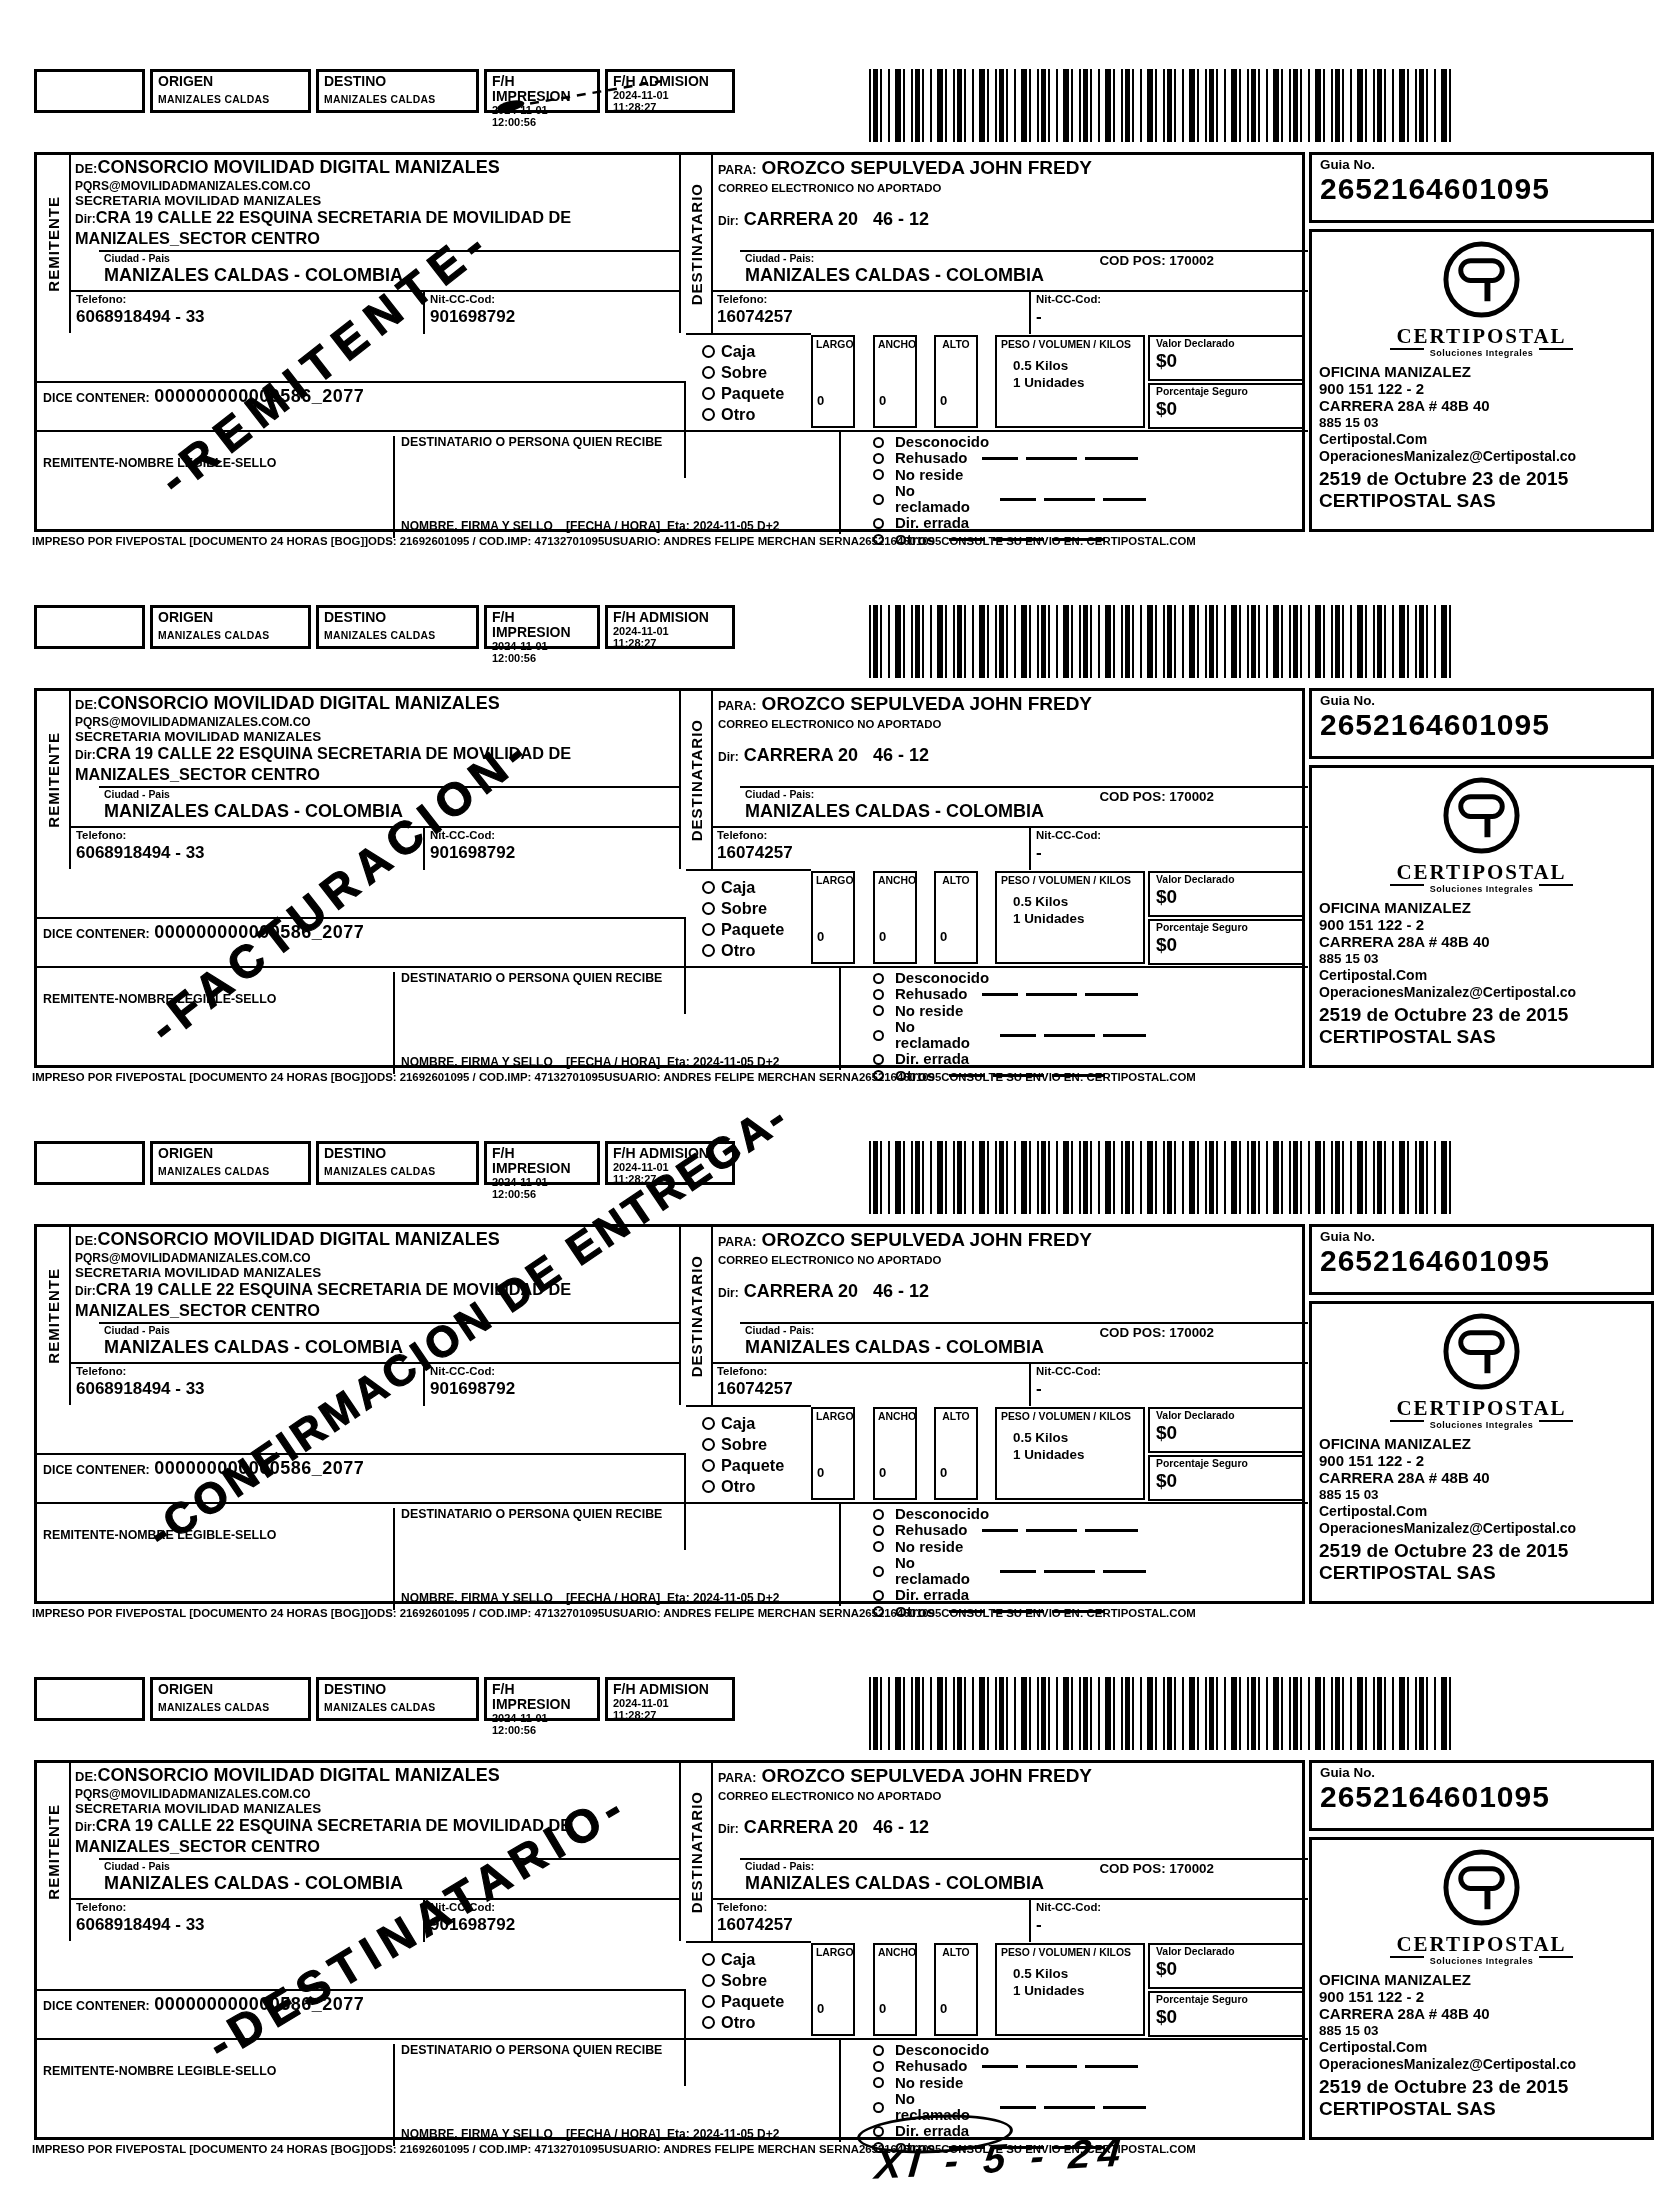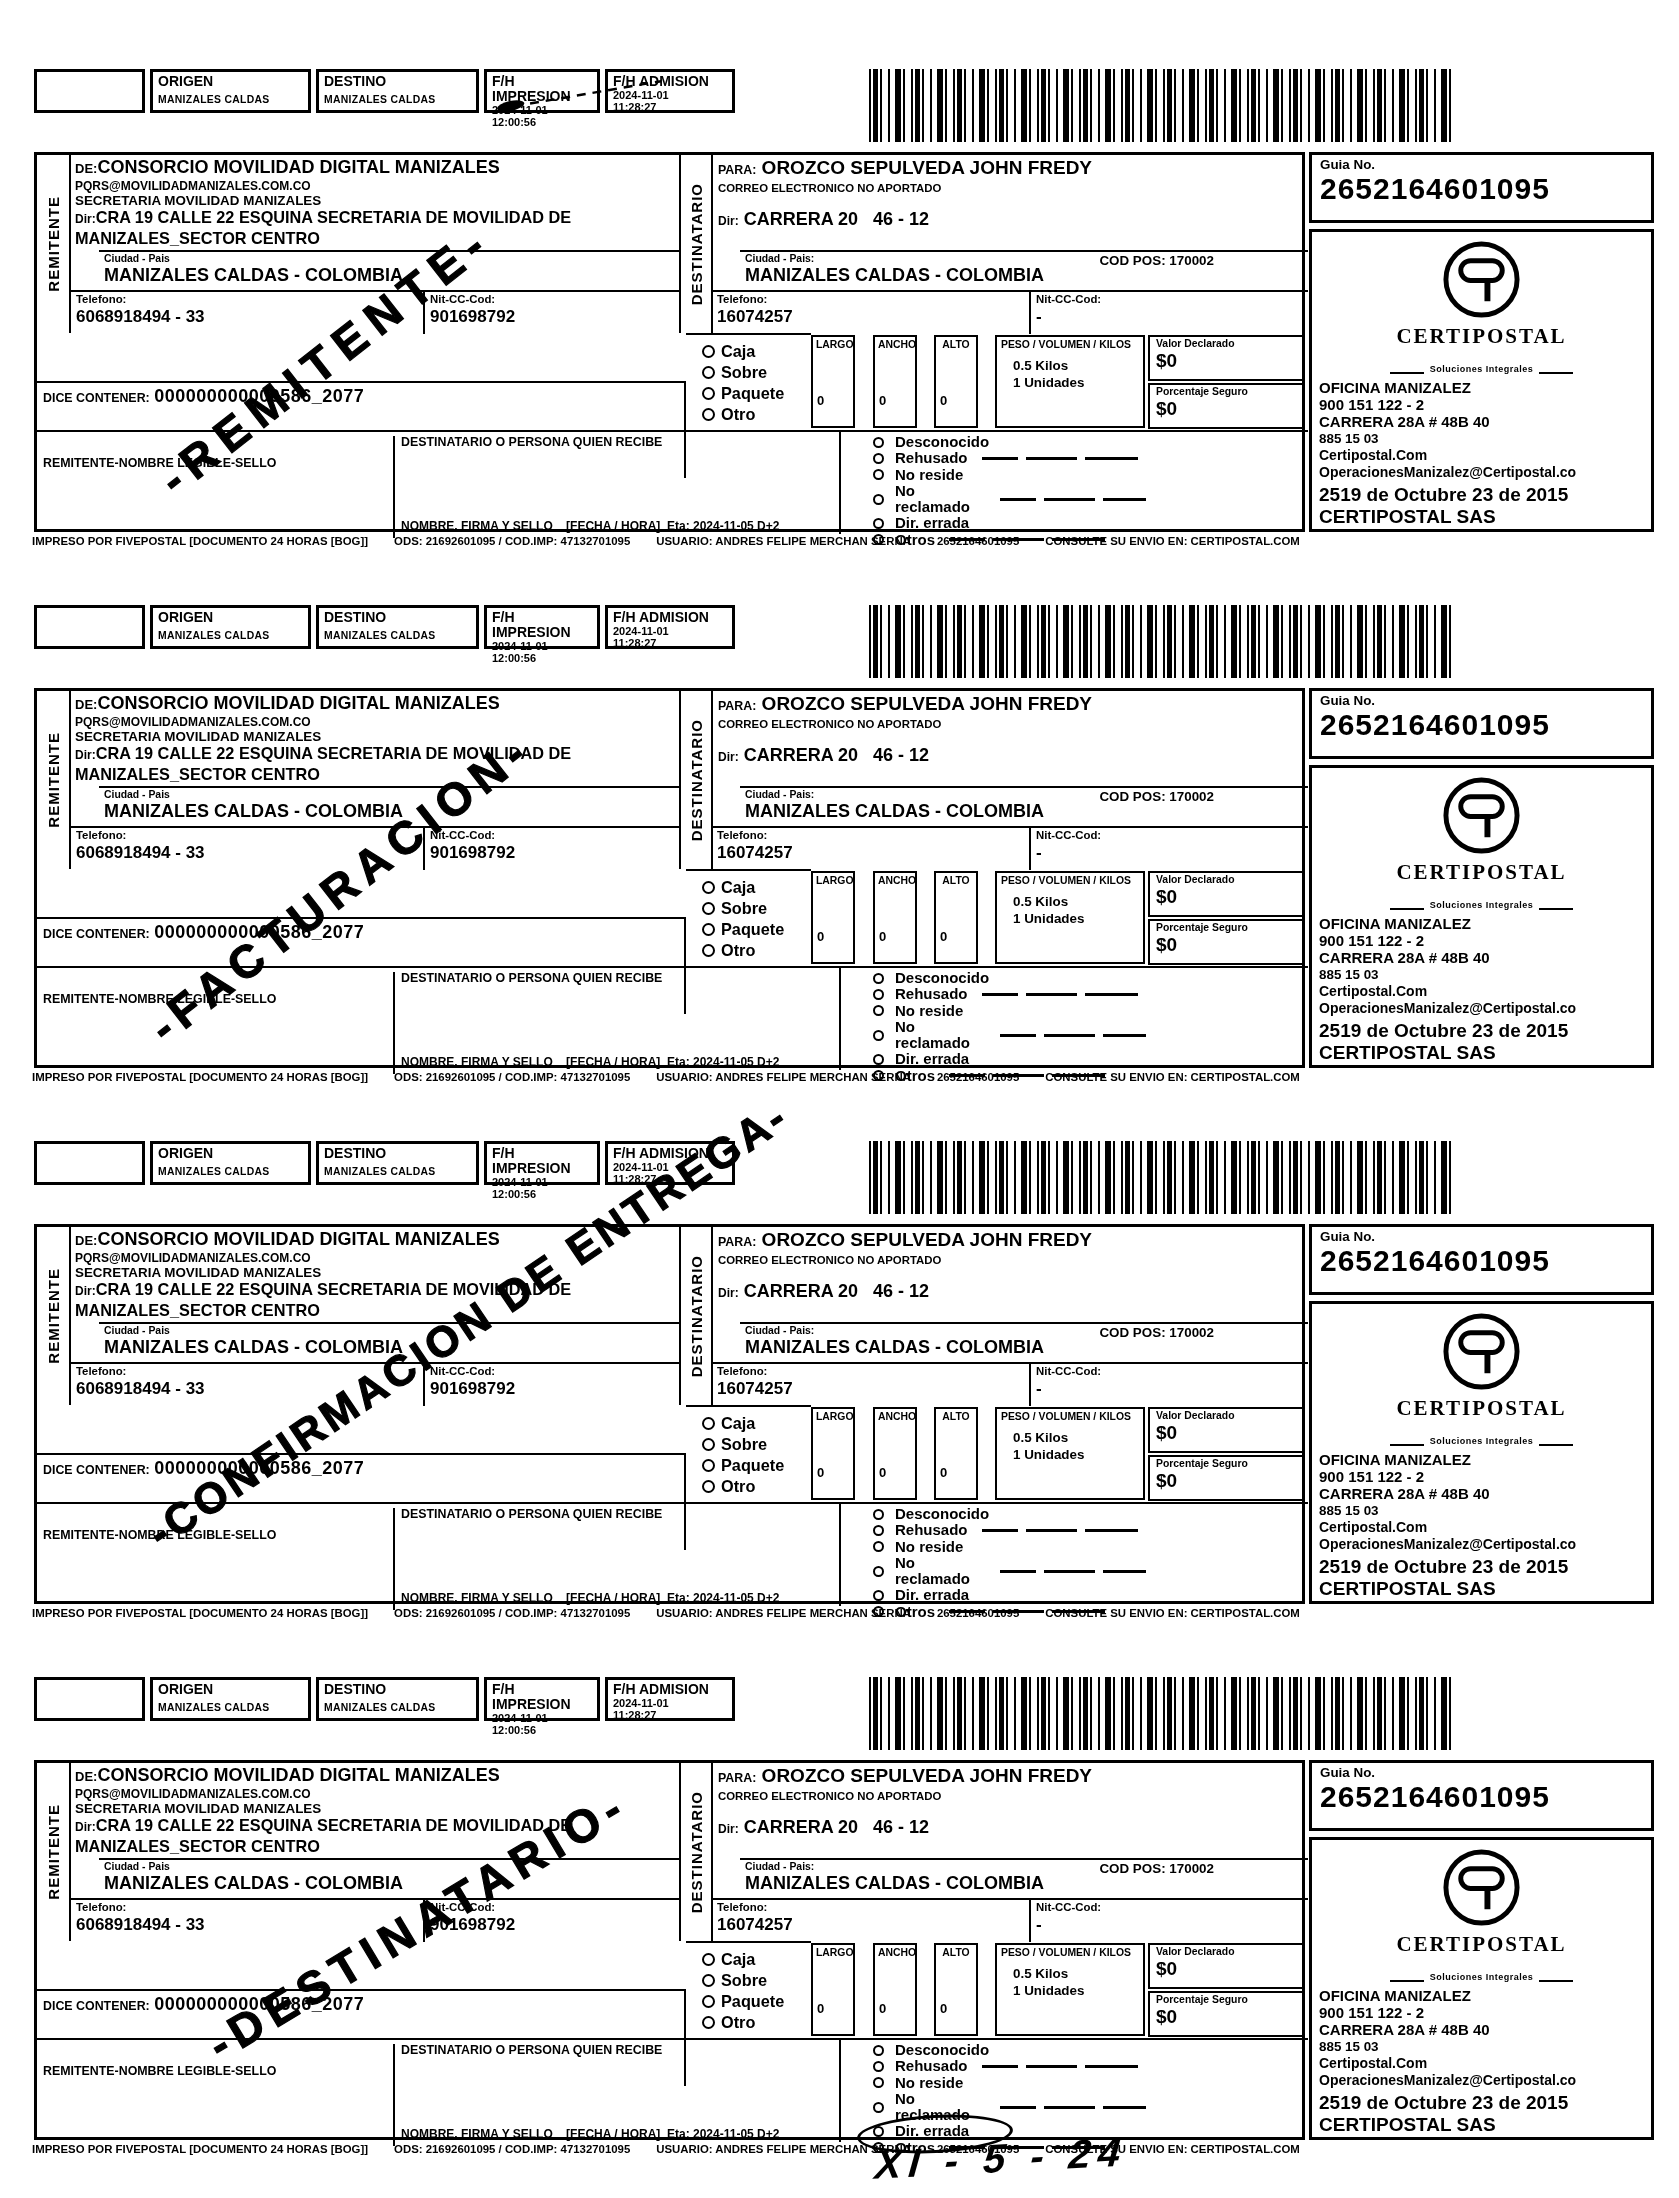--- a/index.html
+++ b/index.html
@@ -95,32 +95,32 @@
   .opt-row.circled .opt-label-wrap::after{content:'';position:absolute;left:-16px;top:-8px;width:150px;height:32px;border:3px solid #000;border-radius:50%;transform:rotate(-3deg);}
   .opt-label-wrap{position:relative;display:flex;align-items:center;gap:8px;}
 
   
   .guiabox{position:absolute;left:1287px;top:83px;width:345px;height:71px;border:3px solid #000;padding:2px 8px;}
   .guiabox .cl{font-size:13.4px;font-weight:bold;}
   .guiabox .cv{font-size:30px;font-weight:bold;letter-spacing:1px;line-height:34px;}
   .brandbox{position:absolute;left:1287px;top:160px;width:345px;height:303px;border:3px solid #000;padding-top:6px;}
   .logo-wrap{text-align:center;}
   .wordmark{text-align:center;font-family:"Liberation Serif",serif;font-weight:bold;font-size:21px;letter-spacing:2px;line-height:22px;}
-  .tagline{display:flex;align-items:flex-end;justify-content:center;gap:6px;margin-top:17px;}
+  .tagline{display:flex;align-items:flex-start;justify-content:center;gap:6px;margin-top:1px;}
   .tagline .dash{width:34px;border-top:2px solid #000;}
   .tagline .tg{font-size:9px;font-weight:bold;letter-spacing:0.5px;}
   .office{padding:5px 7px 0 7px;text-align:left;}
   .office div{font-size:15px;font-weight:bold;line-height:17px;}
   .office .ol-3{font-size:13.4px;}
   .office .ol-4,.office .ol-5{font-size:14px;}
   .biglines div{font-size:19px;font-weight:bold;line-height:22px;padding:0 7px;}
   .biglines{margin-top:3px;}
 
   
-  .lfooter{position:absolute;left:10px;top:466px;width:1624px;display:flex;gap:26px;font-size:11.4px;font-weight:bold;white-space:nowrap;}
+  .lfooter{position:absolute;left:10px;top:466px;width:1624px;display:flex;font-size:11.4px;font-weight:bold;white-space:nowrap;}
 
   
   .stamp{position:absolute;font-weight:bold;color:#000;white-space:nowrap;transform-origin:0 0;transform:rotate(-38deg);z-index:5;-webkit-text-stroke:1.2px #000;}
   .copy-0 .stamp{left:127px;top:394px;font-size:46px;letter-spacing:10px;}
   .copy-1 .stamp{left:117px;top:406px;font-size:46px;letter-spacing:8px;}
   .copy-2 .stamp{left:117px;top:376px;font-size:43px;letter-spacing:4px;transform:rotate(-34deg);}
   .copy-3 .stamp{left:176px;top:348px;font-size:46px;letter-spacing:8px;transform:rotate(-31deg);}
 
   .handnote{position:absolute;left:875px;top:2136px;font-size:40px;font-weight:bold;font-style:italic;letter-spacing:7px;transform:rotate(-3deg) skewX(-8deg);}
 </style>

